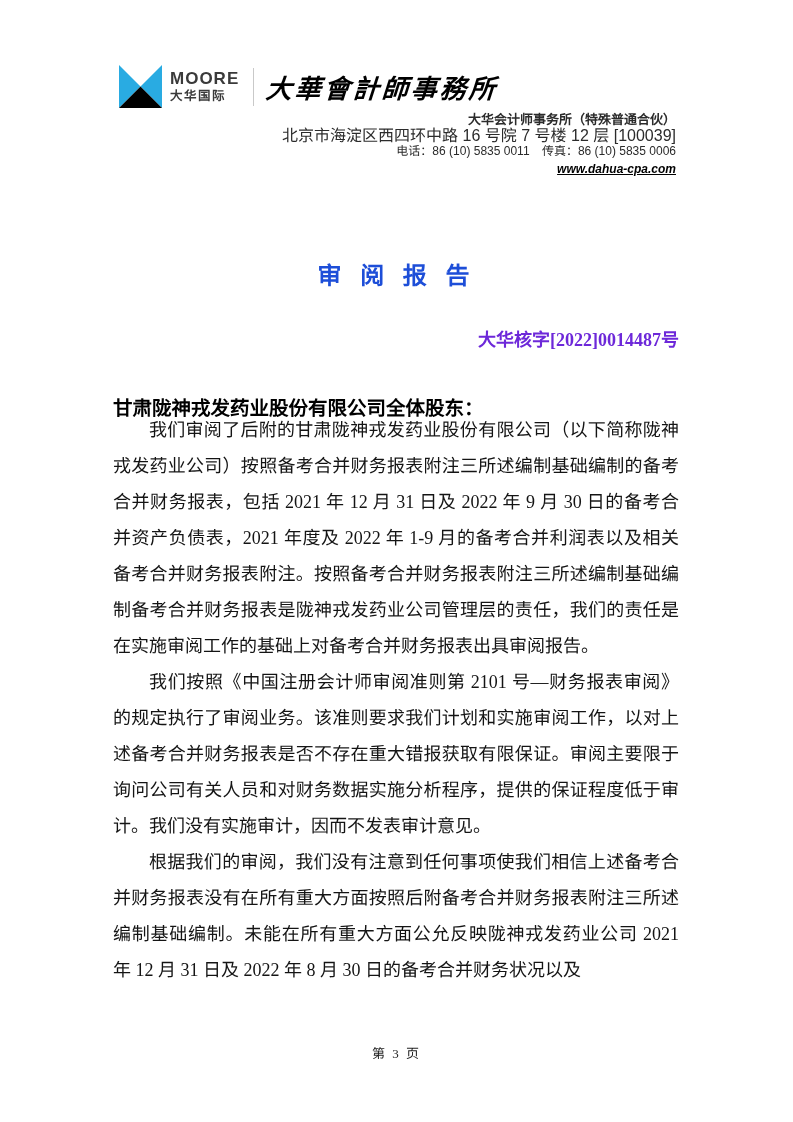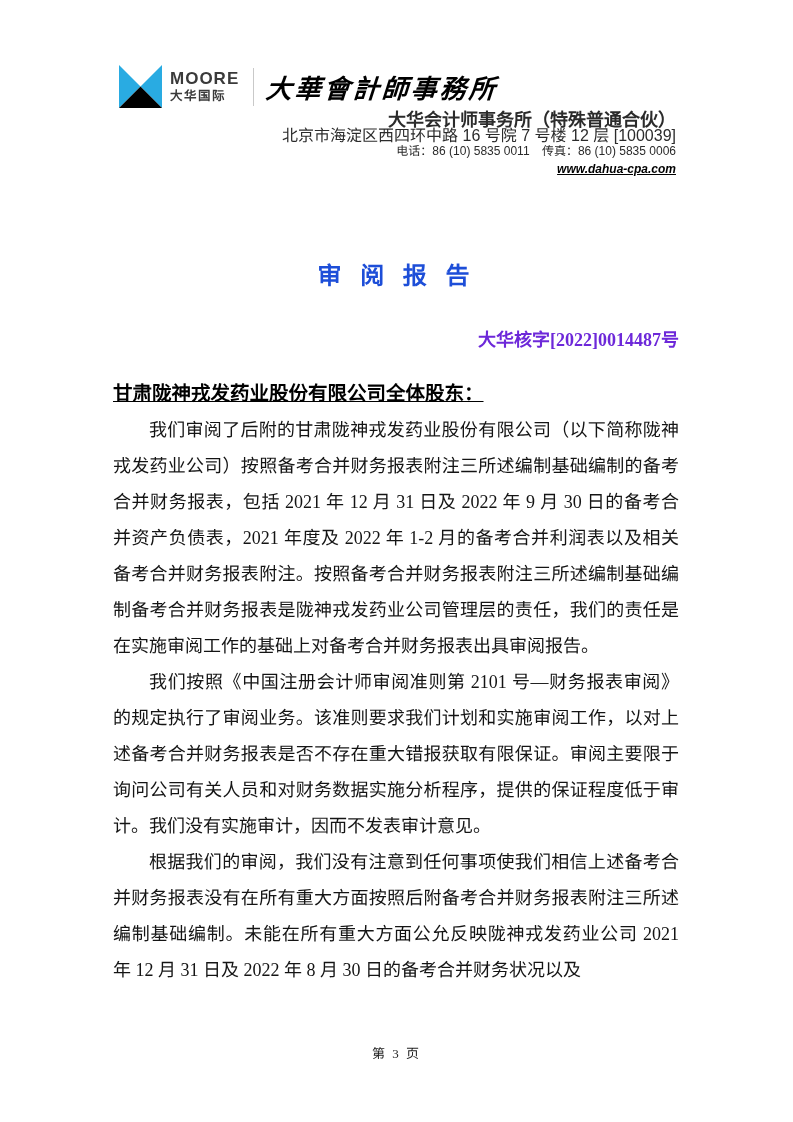--- a/index.html
+++ b/index.html
@@ -62,21 +62,21 @@
 
   .address-block {
     position: absolute;
     top: 104px;
     right: 117px;
     text-align: right;
     font-family: "Liberation Sans", sans-serif;
     color: #2b2b2b;
   }
   .address-firm-line {
-    font-size: 18px;
+    font-size: 13px;
     font-weight: bold;
     line-height: 16px;
   }
   .address-line {
     font-size: 16px;
     line-height: 15.5px;
   }
   .phone-line {
     font-size: 12px;
     line-height: 15.5px;
@@ -107,26 +107,25 @@
   .reference-number {
     position: absolute;
     top: 317px;
     right: 114px;
     font-size: 18px;
     font-weight: bold;
     color: #6d28d9;
   }
   .addressee {
     position: absolute;
-    top: 369px;
+    top: 384px;
     left: 113px;
     font-size: 19.5px;
     font-weight: bold;
     color: #000;
-    text-decoration: underline;
   }
   .body-paragraphs {
     position: absolute;
     top: 404px;
     left: 113px;
     width: 566px;
   }
   .body-paragraphs p {
     font-size: 18px;
     line-height: 36px;
@@ -179,21 +178,21 @@
     </div>
   </div>
 
   <div class="report-title">审 阅 报 告</div>
 
   <div class="reference-number">大华核字[2022]0014487号</div>
 
   <div class="addressee">甘肃陇神戎发药业股份有限公司全体股东：</div>
 
   <div class="body-paragraphs">
-    <p>我们审阅了后附的甘肃陇神戎发药业股份有限公司（以下简称陇神戎发药业公司）按照备考合并财务报表附注三所述编制基础编制的备考合并财务报表，包括 2021 年 12 月 31 日及 2022 年 9 月 30 日的备考合并资产负债表，2021 年度及 2022 年 1-2 月的备考合并利润表以及相关备考合并财务报表附注。按照备考合并财务报表附注三所述编制基础编制备考合并财务报表是陇神戎发药业公司管理层的责任，我们的责任是在实施审阅工作的基础上对备考合并财务报表出具审阅报告。</p>
+    <p>我们审阅了后附的甘肃陇神戎发药业股份有限公司（以下简称陇神戎发药业公司）按照备考合并财务报表附注三所述编制基础编制的备考合并财务报表，包括 2021 年 12 月 31 日及 2022 年 9 月 30 日的备考合并资产负债表，2021 年度及 2022 年 1-9 月的备考合并利润表以及相关备考合并财务报表附注。按照备考合并财务报表附注三所述编制基础编制备考合并财务报表是陇神戎发药业公司管理层的责任，我们的责任是在实施审阅工作的基础上对备考合并财务报表出具审阅报告。</p>
     <p>我们按照《中国注册会计师审阅准则第 2101 号—财务报表审阅》的规定执行了审阅业务。该准则要求我们计划和实施审阅工作，以对上述备考合并财务报表是否不存在重大错报获取有限保证。审阅主要限于询问公司有关人员和对财务数据实施分析程序，提供的保证程度低于审计。我们没有实施审计，因而不发表审计意见。</p>
     <p>根据我们的审阅，我们没有注意到任何事项使我们相信上述备考合并财务报表没有在所有重大方面按照后附备考合并财务报表附注三所述编制基础编制。未能在所有重大方面公允反映陇神戎发药业公司 2021 年 12 月 31 日及 2022 年 8 月 30 日的备考合并财务状况以及</p>
   </div>
 
   <div class="page-footer">
     <span class="page-number">第 3 页</span>
   </div>
 
 </div>
 

